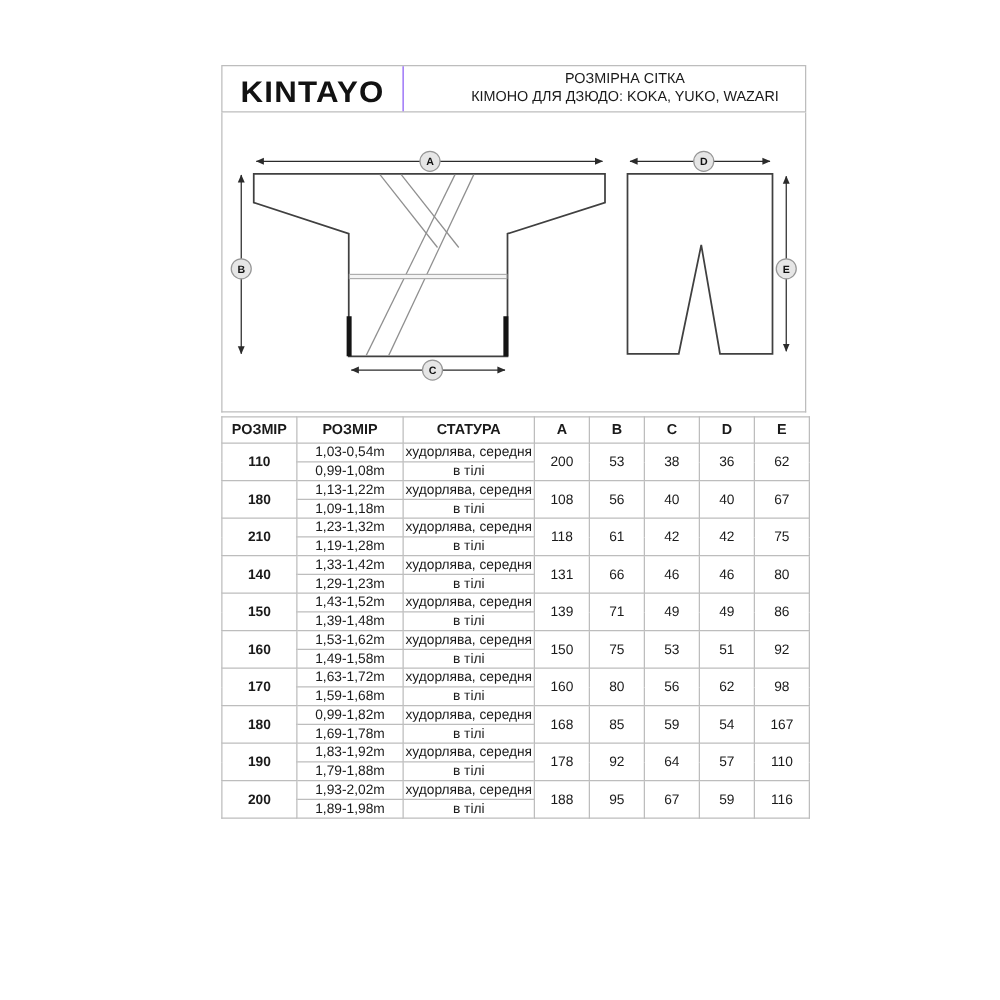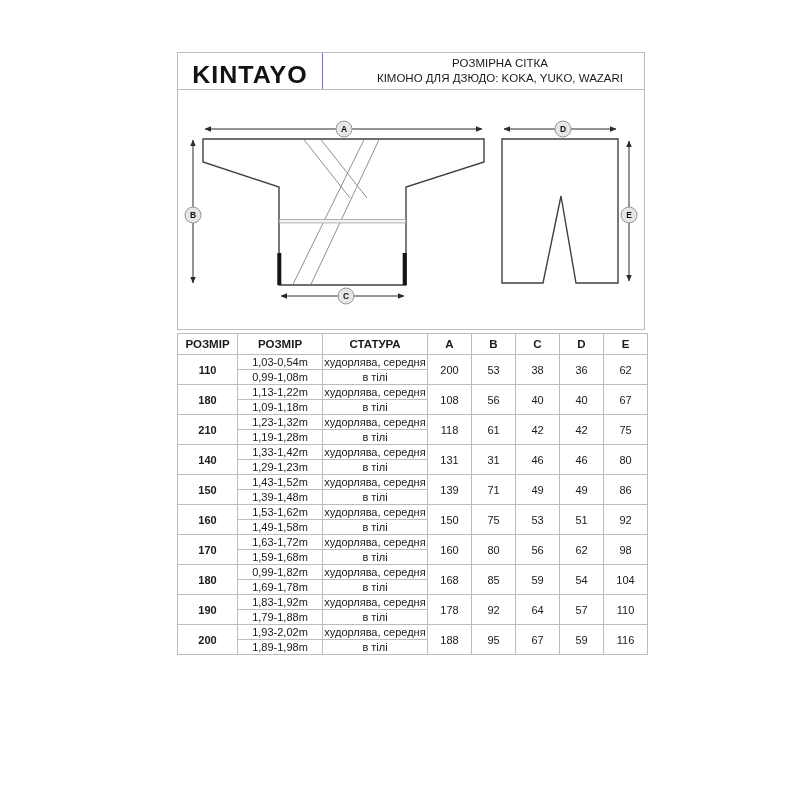--- a/index.html
+++ b/index.html
@@ -204,21 +204,21 @@
         </tr>
         <tr>
           <td>1,19-1,28m</td>
           <td class="c-build">в тілі</td>
         </tr>
         <tr>
           <td class="c-size" rowspan="2">140</td>
           <td>1,33-1,42m</td>
           <td class="c-build">худорлява, середня</td>
           <td rowspan="2">131</td>
-          <td rowspan="2">31</td>
+          <td rowspan="2">66</td>
           <td rowspan="2">46</td>
           <td rowspan="2">46</td>
           <td rowspan="2">80</td>
         </tr>
         <tr>
           <td>1,29-1,23m</td>
           <td class="c-build">в тілі</td>
         </tr>
         <tr>
           <td class="c-size" rowspan="2">150</td>
@@ -263,21 +263,21 @@
           <td class="c-build">в тілі</td>
         </tr>
         <tr>
           <td class="c-size" rowspan="2">180</td>
           <td>0,99-1,82m</td>
           <td class="c-build">худорлява, середня</td>
           <td rowspan="2">168</td>
           <td rowspan="2">85</td>
           <td rowspan="2">59</td>
           <td rowspan="2">54</td>
-          <td rowspan="2">104</td>
+          <td rowspan="2">167</td>
         </tr>
         <tr>
           <td>1,69-1,78m</td>
           <td class="c-build">в тілі</td>
         </tr>
         <tr>
           <td class="c-size" rowspan="2">190</td>
           <td>1,83-1,92m</td>
           <td class="c-build">худорлява, середня</td>
           <td rowspan="2">178</td>

